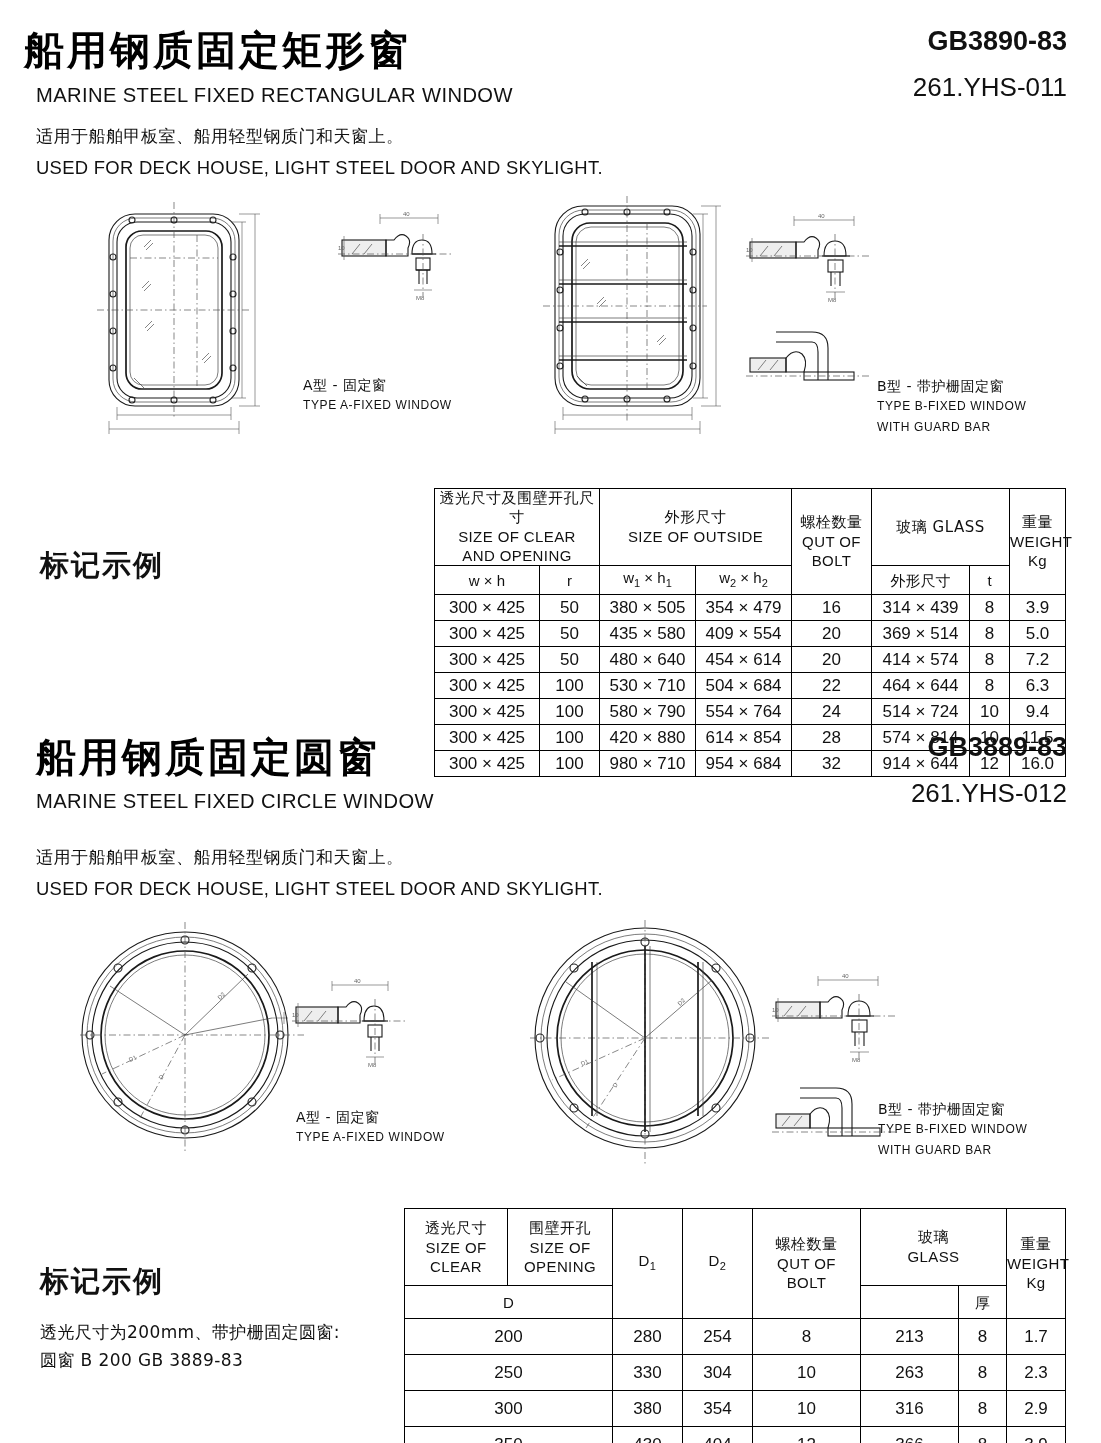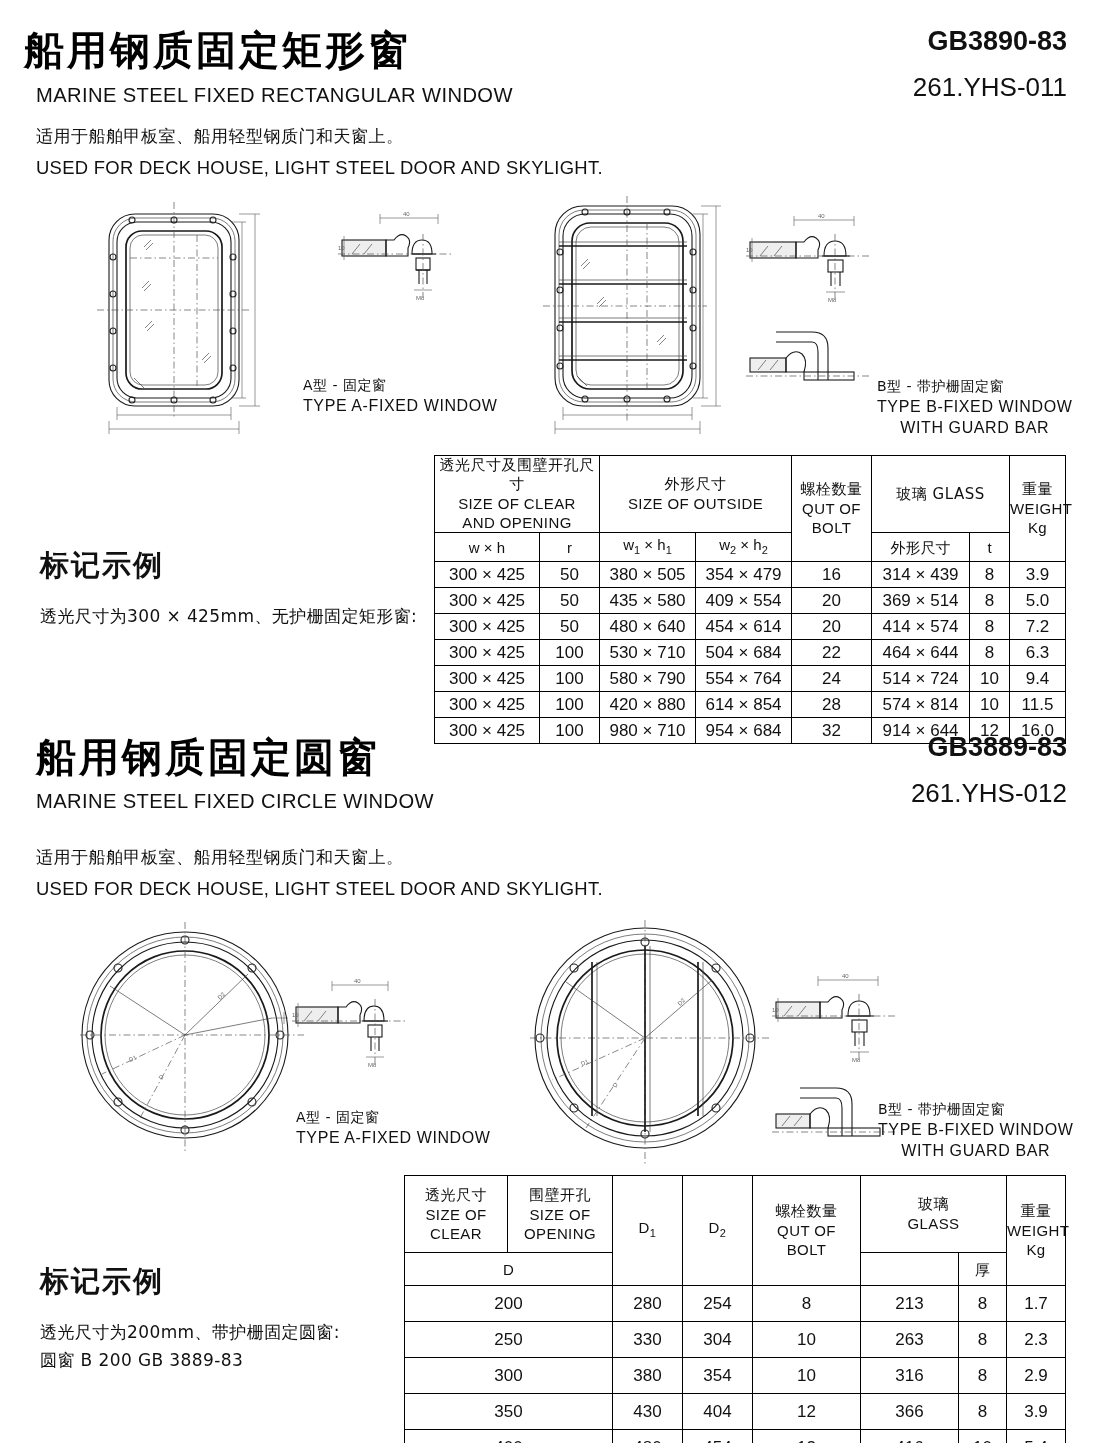--- a/index.html
+++ b/index.html
@@ -49,38 +49,39 @@
     font-size:17px;line-height:24px;letter-spacing:0.5px;
   }
   .en-body{
     font-size:19px;line-height:26px;letter-spacing:0.3px;
     transform:scaleX(0.97);transform-origin:left center;
   }
 
   
   .caption{position:absolute;white-space:nowrap;}
   .caption .c1{font-family:"DejaVu Sans",sans-serif;font-size:14px;line-height:19px;letter-spacing:0.5px;}
-  .caption .c2{font-size:16px;line-height:21px;letter-spacing:0.6px;text-align:center;}
+  .caption .c2{font-size:12px;line-height:21px;letter-spacing:0.6px;}
 
   
   .mark-title{
     font-family:"DejaVu Sans",sans-serif;
     font-weight:bold;font-size:29px;letter-spacing:2px;
   }
   .mark-line{
     font-family:"DejaVu Sans",sans-serif;
     font-size:17px;line-height:28px;letter-spacing:0.4px;white-space:nowrap;
   }
 
   
   table.spec{
     position:absolute;
     border-collapse:collapse;
     background:#fff;
     table-layout:fixed;
+    margin-top:33px;
   }
   table.spec td,table.spec th{
     border:1px solid #000;
     text-align:center;
     vertical-align:middle;
     font-weight:400;
     padding:0;
     color:#111;
   }
   table.spec th{
@@ -322,21 +323,20 @@
     </svg>
   </div>
 
   <div class="caption" style="left:877px;top:377px;">
     <div class="c1">B型 - 带护栅固定窗</div>
     <div class="c2">TYPE B-FIXED WINDOW</div>
     <div class="c2">WITH GUARD BAR</div>
   </div>
 
   <div class="mark-title" style="position:absolute;left:40px;top:546px;">标记示例</div>
-  <div class="mark-line" style="position:absolute;left:40px;top:602px;">透光尺寸为300 × 425mm、无护栅固定矩形窗:</div>
 
   <table class="spec" style="left:434px;top:455px;width:631px;">
     <colgroup>
       <col style="width:105px">
         <col style="width:60px">
       <col style="width:96px">
         <col style="width:96px">
       <col style="width:80px">
       <col style="width:98px">
         <col style="width:40px">

